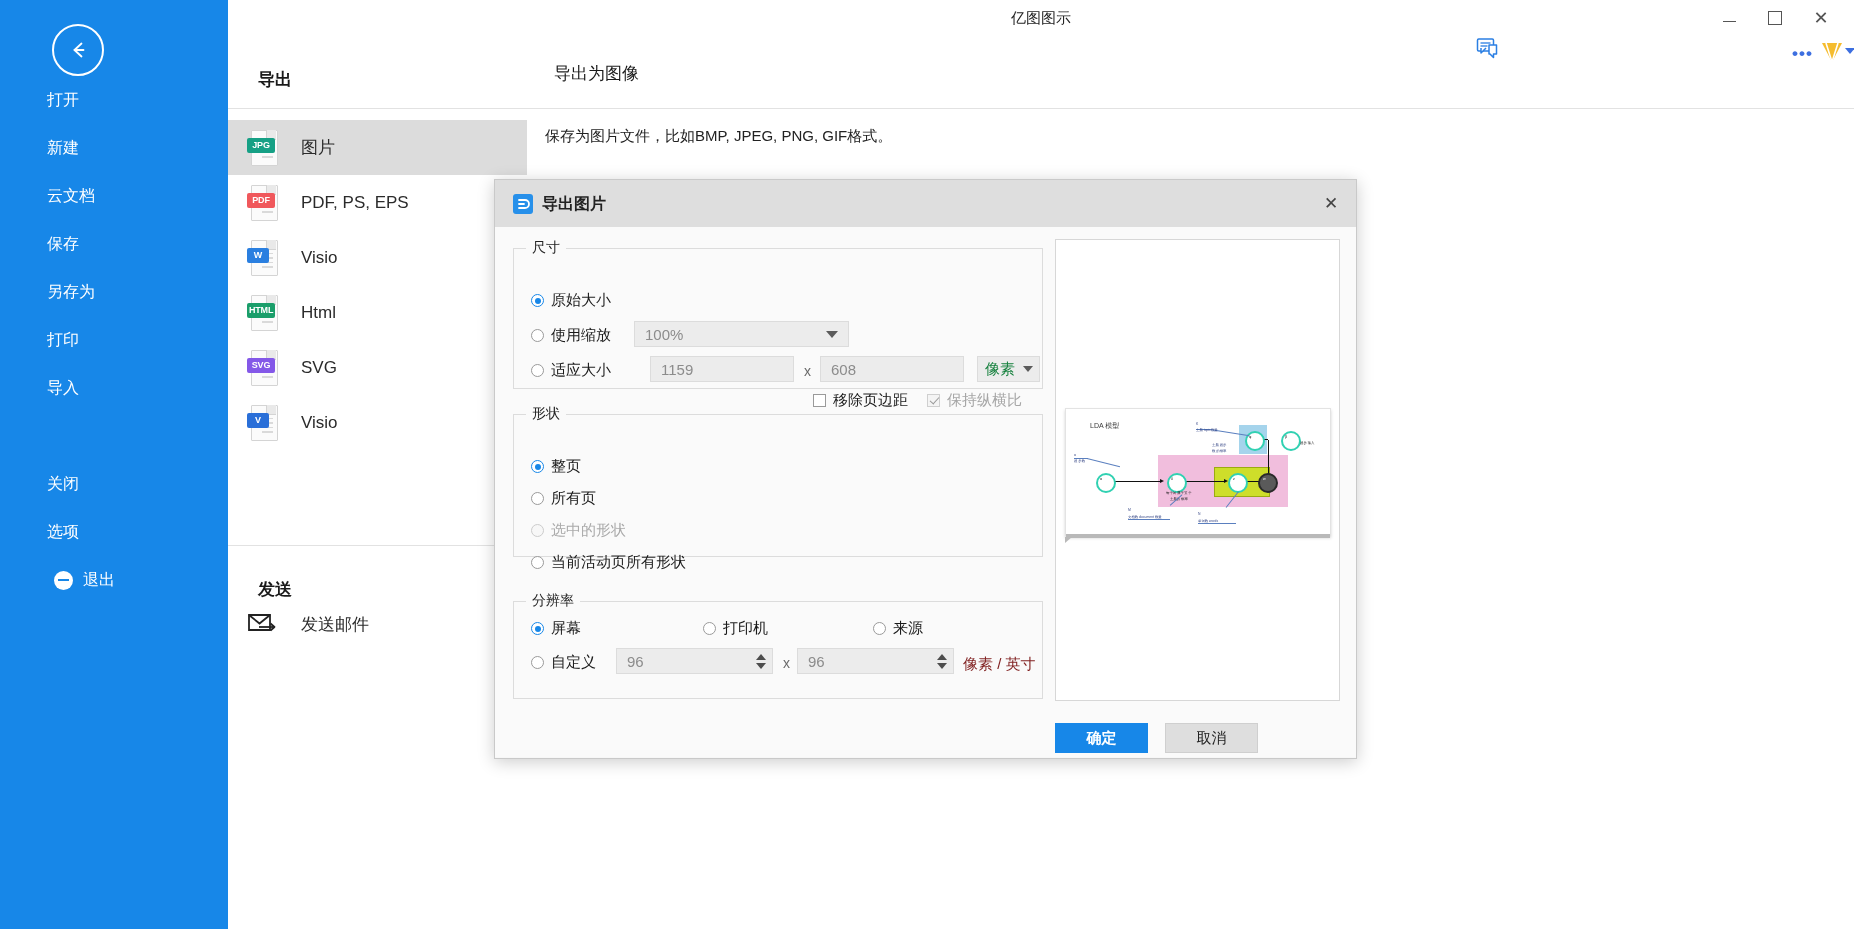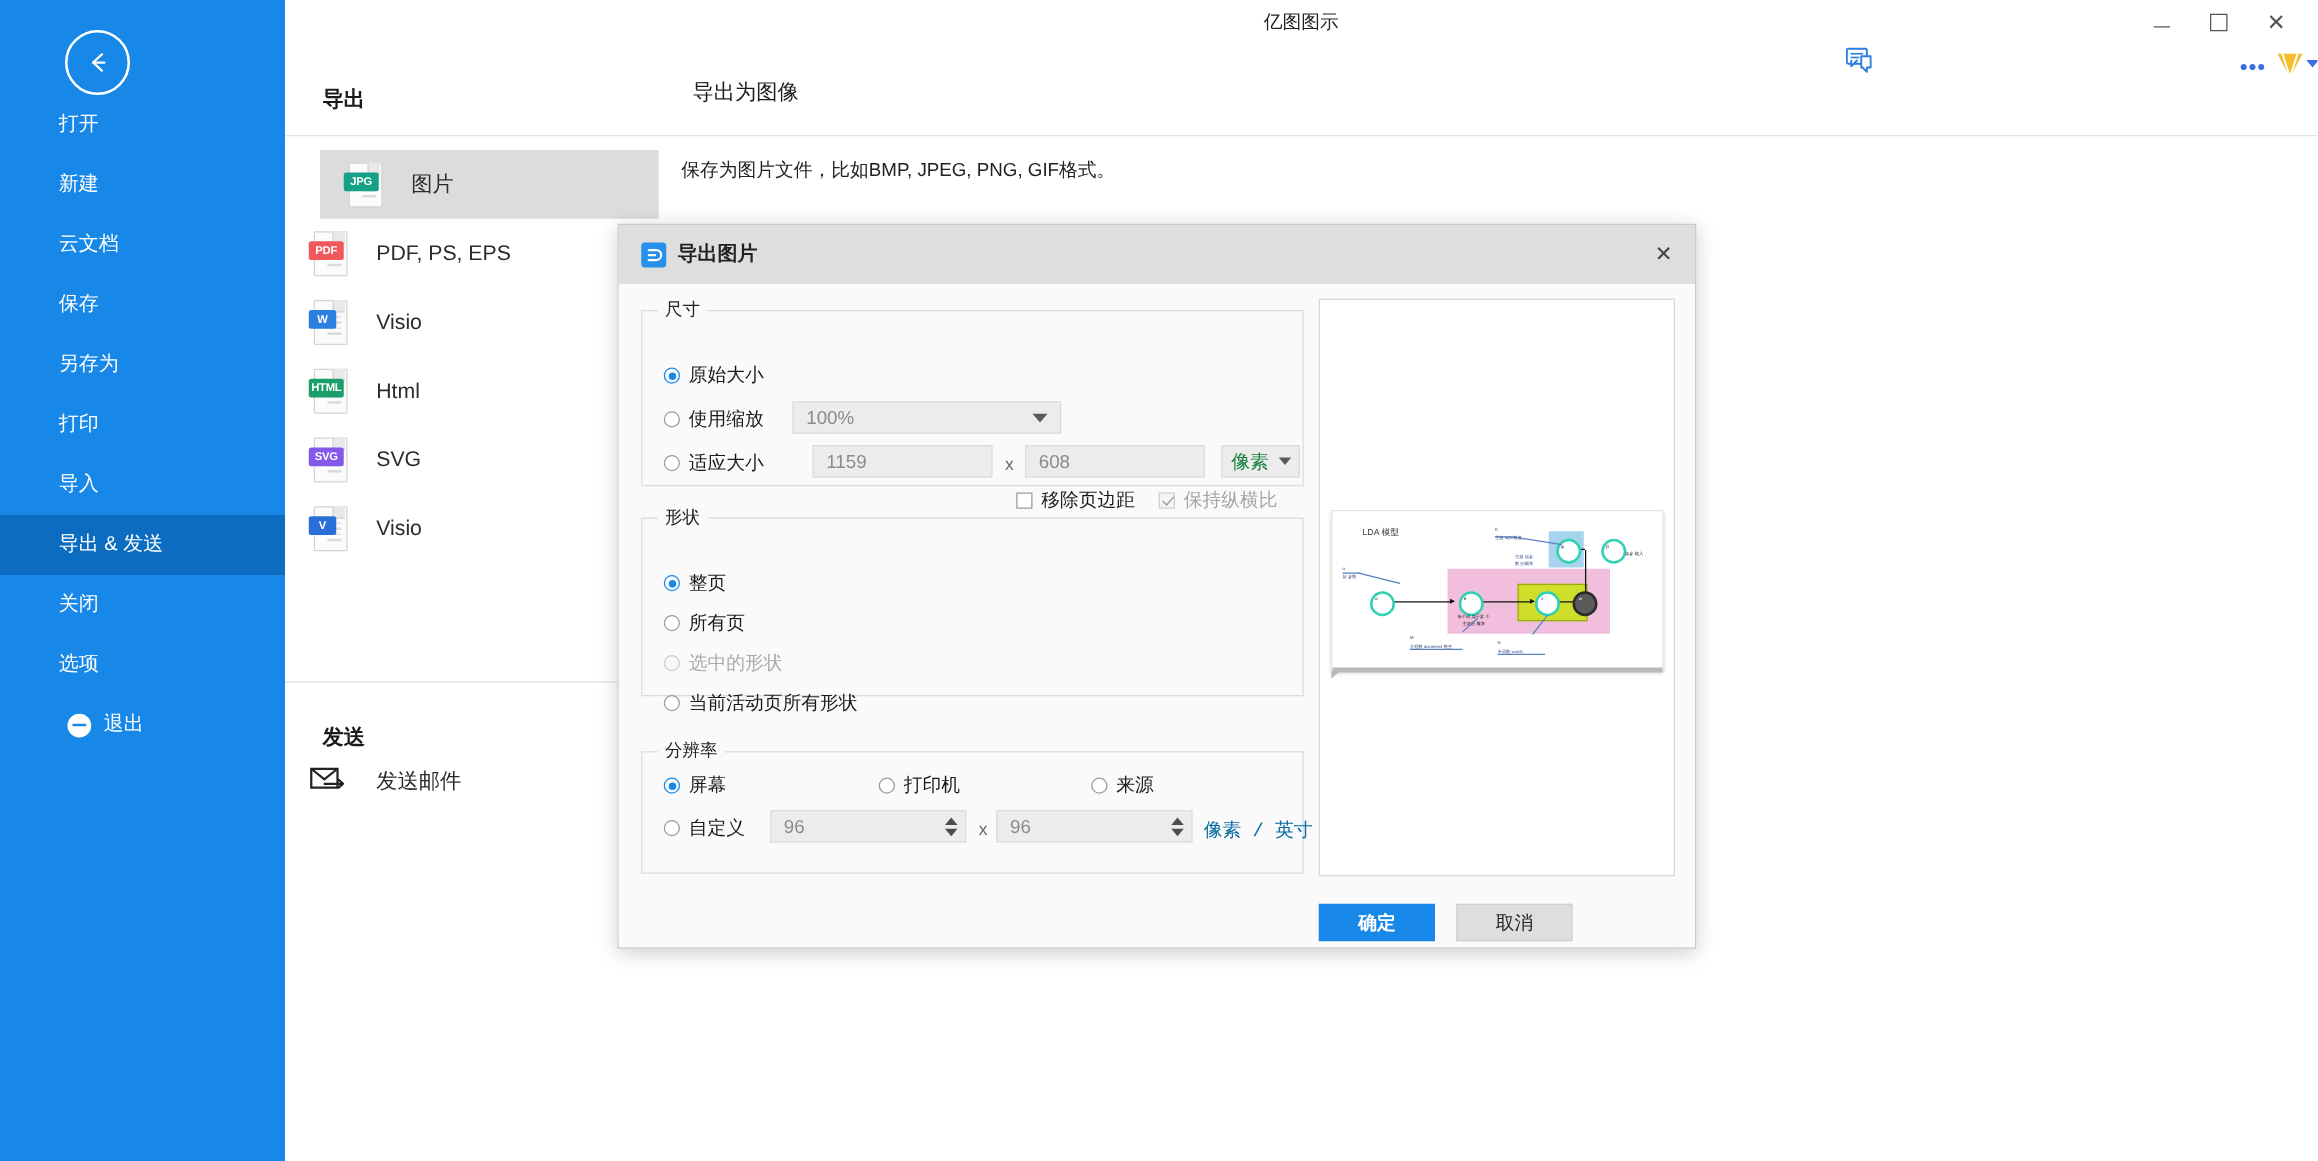--- a/index.html
+++ b/index.html
@@ -67,21 +67,21 @@
   }
   .col-head{
     position:absolute;left:30px;top:0px;font-size:17px;font-weight:bold;color:#1a1a1a;
   }
   .col-divider{position:absolute;left:228px;width:299px;height:1px;background:#e2e2e2;}
   .fmt-list{position:absolute;left:228px;top:120px;width:299px;}
   .fmt-row{
     position:relative;width:299px;height:55px;display:flex;align-items:center;
     padding-left:19px;box-sizing:border-box;cursor:default;
   }
-  .fmt-row.sel{background:#dcdcdc;margin-left:28px;}
+  .fmt-row.sel{background:#dcdcdc;}
   .fmt-label{margin-left:24px;font-size:17px;color:#2b2b2b;}
   .doc-ico{position:relative;width:30px;height:36px;flex:none;}
   .doc-ico .page{
     position:absolute;left:4px;top:0;width:25px;height:34px;background:#fbfbfb;
     border:1px solid #d4d4d4;border-radius:1px;
   }
   .doc-ico .fold{
     position:absolute;right:1px;top:0px;width:9px;height:9px;background:#e9e9e9;
     border-left:1px solid #d4d4d4;border-bottom:1px solid #d4d4d4;
   }
@@ -166,21 +166,21 @@
   }
   .combo{
     position:absolute;background:#ececec;border:1px solid #dcdcdc;box-sizing:border-box;
     font-size:15px;color:#8c8c8c;display:flex;align-items:center;padding-left:10px;cursor:default;
   }
   .combo .caret{
     position:absolute;right:10px;top:50%;margin-top:-3px;width:0;height:0;
     border-left:6px solid transparent;border-right:6px solid transparent;border-top:7px solid #5b5b5b;
   }
   .xsep{position:absolute;font-size:14px;color:#6b6b6b;}
-  .unit-lbl{position:absolute;font-size:15px;color:#0369a1;font-family:Liberation Mono, monospace;}
+  .unit-lbl{position:absolute;font-size:15px;color:#7f1d1d;}
 
   .spin{
     position:absolute;right:1px;top:1px;bottom:1px;width:20px;background:#ececec;
     display:flex;flex-direction:column;align-items:center;justify-content:center;
   }
   .spin .up{width:0;height:0;border-left:5px solid transparent;border-right:5px solid transparent;
     border-bottom:6px solid #4d4d4d;margin-bottom:3px;}
   .spin .dn{width:0;height:0;border-left:5px solid transparent;border-right:5px solid transparent;
     border-top:6px solid #4d4d4d;}
 
@@ -228,21 +228,20 @@
       </svg>
     </div>
 
     <div class="sb-item" style="top:76px"><span>打开</span></div>
     <div class="sb-item" style="top:124px"><span>新建</span></div>
     <div class="sb-item" style="top:172px"><span>云文档</span></div>
     <div class="sb-item" style="top:220px"><span>保存</span></div>
     <div class="sb-item" style="top:268px"><span>另存为</span></div>
     <div class="sb-item" style="top:316px"><span>打印</span></div>
     <div class="sb-item" style="top:364px"><span>导入</span></div>
-    <div class="sb-item active" style="top:412px"><span>导出 &amp; 发送</span></div>
     <div class="sb-item" style="top:460px"><span>关闭</span></div>
     <div class="sb-item" style="top:508px"><span>选项</span></div>
     <div class="sb-item exit" style="top:556px">
       <span class="exit-icon">
           <i></i>
         </span>
       <span>退出</span>
     </div>
   </div>
 

